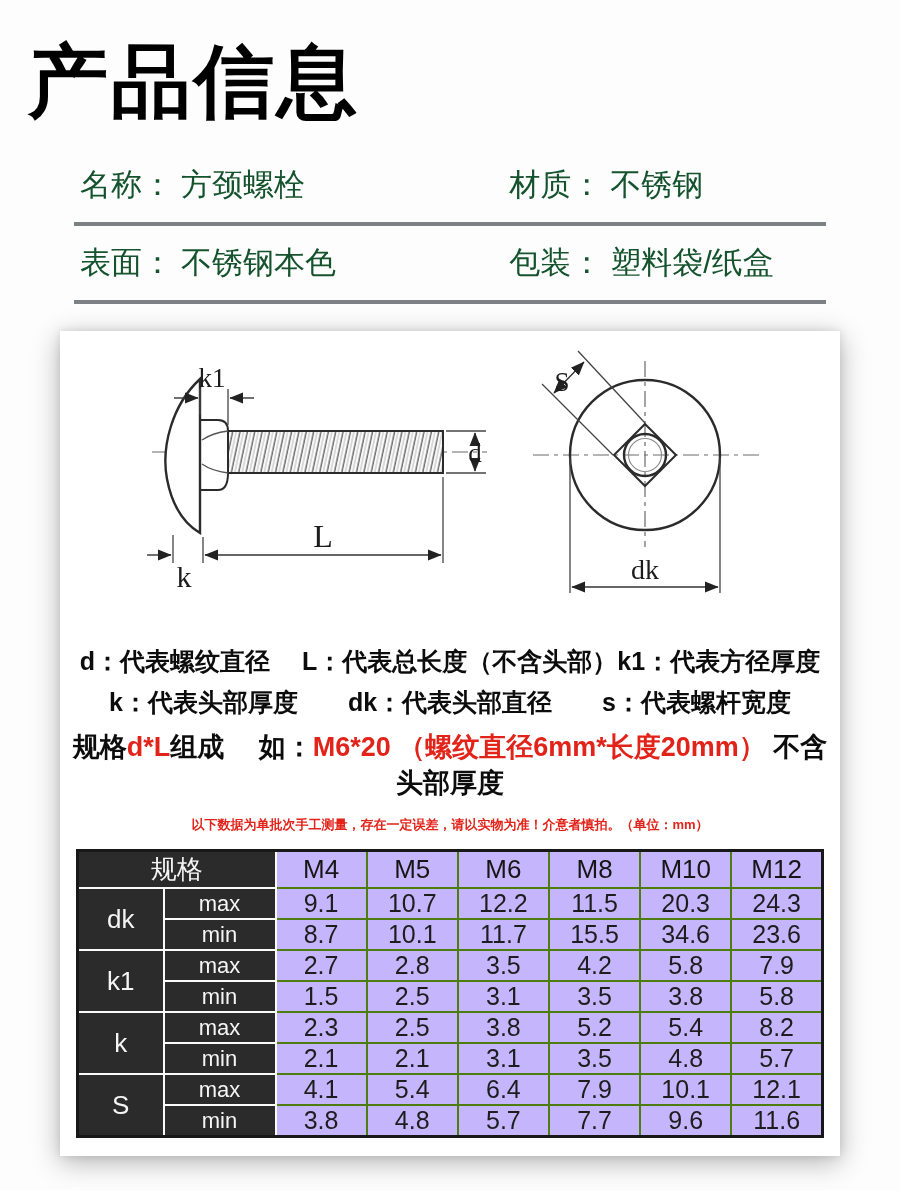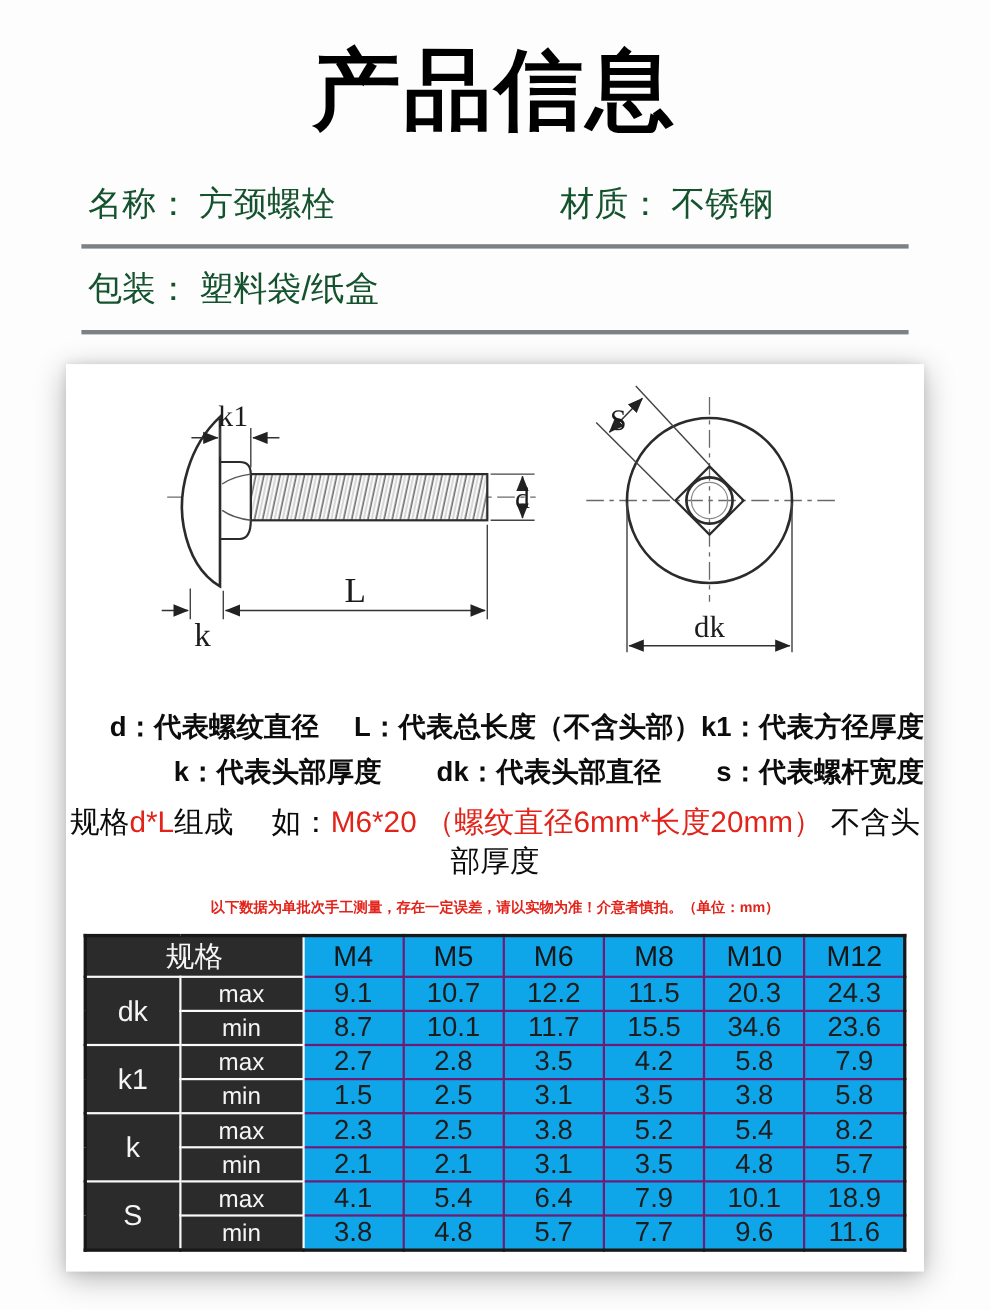--- a/index.html
+++ b/index.html
@@ -4,21 +4,21 @@
 <style>
   * { box-sizing: border-box; }
   html,body { margin:0; padding:0; }
   body {
     width:900px; height:1191px; overflow:hidden;
     background:#fdfdfd;
     font-family:"Liberation Sans","DejaVu Sans",sans-serif;
     color:#111;
   }
   
-  .title-block { padding-top:40px; text-align:center; }
+  .title-block { padding-top:40px; text-align:left;padding-left:28px; }
   .main-title {
     margin:0; font-size:80px; font-weight:900; letter-spacing:3px;
     color:#000; line-height:1.05;
   }
   .sub-title {
     margin-top:-4px; font-size:19px; font-weight:bold;
     letter-spacing:6px; color:#c9c9c9;
   }
   
   .info { width:752px; margin:24px auto 0; }
@@ -34,41 +34,41 @@
   
   .card {
     width:780px; margin:27px auto 0; background:#ffffff;
     box-shadow:0 6px 26px rgba(0,0,0,0.30), 0 0 8px rgba(0,0,0,0.10);
     padding:16px 0 18px 0;
   }
   .drawings { display:flex; justify-content:space-between; padding:0 12px; height:292px; }
   .drawings svg { display:block; }
   .dim-label { font-family:"Liberation Serif","DejaVu Serif",serif; fill:#1c1c1c; }
   
-  .legend { margin-top:2px; text-align:right; font-weight:bold; font-size:25px; color:#0c0c0c; }
+  .legend { margin-top:2px; text-align:center; font-weight:bold; font-size:25px; color:#0c0c0c; }
   .legend div { line-height:41px; }
-  .spec-line { margin-top:6px; text-align:center; font-weight:normal; font-size:27px; color:#0c0c0c; }
+  .spec-line { margin-top:6px; text-align:center; font-weight:bold; font-size:27px; color:#0c0c0c; }
   .red { color:#e2231a; }
   .disclaimer {
     margin-top:15px; text-align:center; font-weight:bold;
     font-size:13px; color:#e2231a;
   }
   
   table.spec-table {
     width:748px; margin:15px auto 0; border-collapse:collapse;
     border:3px solid #181818; table-layout:fixed;
   }
   .spec-table col.c-g   { width:86px; }
   .spec-table col.c-sub { width:112px; }
   .spec-table th, .spec-table td {
     height:31px; padding:0; text-align:center; vertical-align:middle;
     font-weight:normal;
   }
   .spec-table tr.head-row th { height:33px; }
-  .cell-light { background:#0ea5e9; border:2px solid #701a75; font-size:25px; color:#1d1d1d; }
+  .cell-light { background:#c4b5fd; border:2px solid #4d7c0f; font-size:25px; color:#1d1d1d; }
   .size-h     { font-size:26px; color:#161616; }
   .cell-dark  { background:#2b2b2b; color:#f5f5f5; border:2px solid #fafafa; font-size:22px; }
   .g-name     { font-size:26px; }
 </style>
 </head>
 <body>
 
 <div class="title-block">
   <h1 class="main-title">产品信息</h1>
 </div>
@@ -76,20 +76,23 @@
 <div class="info">
   <div class="info-row">
     <div class="info-item left">
       <span class="lab">名称：</span><span class="val">方颈螺栓</span>
     </div>
     <div class="info-item right">
       <span class="lab">材质：</span><span class="val">不锈钢</span>
     </div>
   </div>
   <div class="info-row">
+    <div class="info-item left">
+      <span class="lab">表面：</span><span class="val">不锈钢本色</span>
+    </div>
     <div class="info-item right">
       <span class="lab">包装：</span><span class="val">塑料袋/纸盒</span>
     </div>
   </div>
 </div>
 
 <div class="card">
 
   <div class="drawings">
 
@@ -250,21 +253,21 @@
       <td class="cell-light">5.7</td>
     </tr>
     <tr>
       <td rowspan="2" class="cell-dark g-name">S</td>
       <td class="cell-dark">max</td>
       <td class="cell-light">4.1</td>
       <td class="cell-light">5.4</td>
       <td class="cell-light">6.4</td>
       <td class="cell-light">7.9</td>
       <td class="cell-light">10.1</td>
-      <td class="cell-light">18.9</td>
+      <td class="cell-light">12.1</td>
     </tr>
     <tr>
       <td class="cell-dark">min</td>
       <td class="cell-light">3.8</td>
       <td class="cell-light">4.8</td>
       <td class="cell-light">5.7</td>
       <td class="cell-light">7.7</td>
       <td class="cell-light">9.6</td>
       <td class="cell-light">11.6</td>
     </tr>

